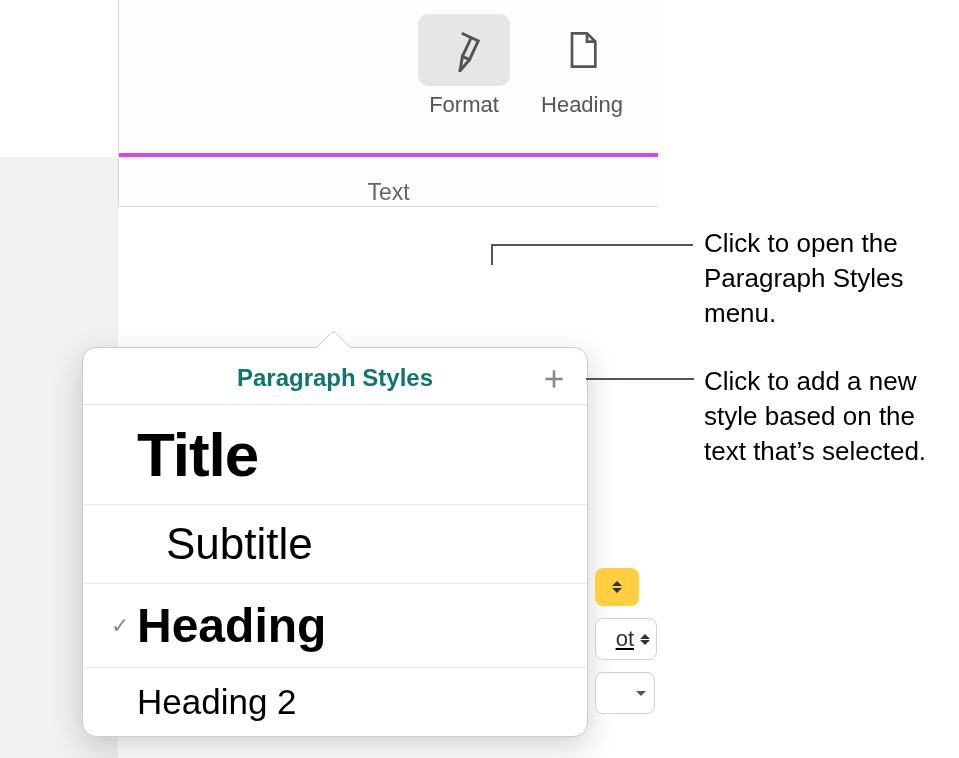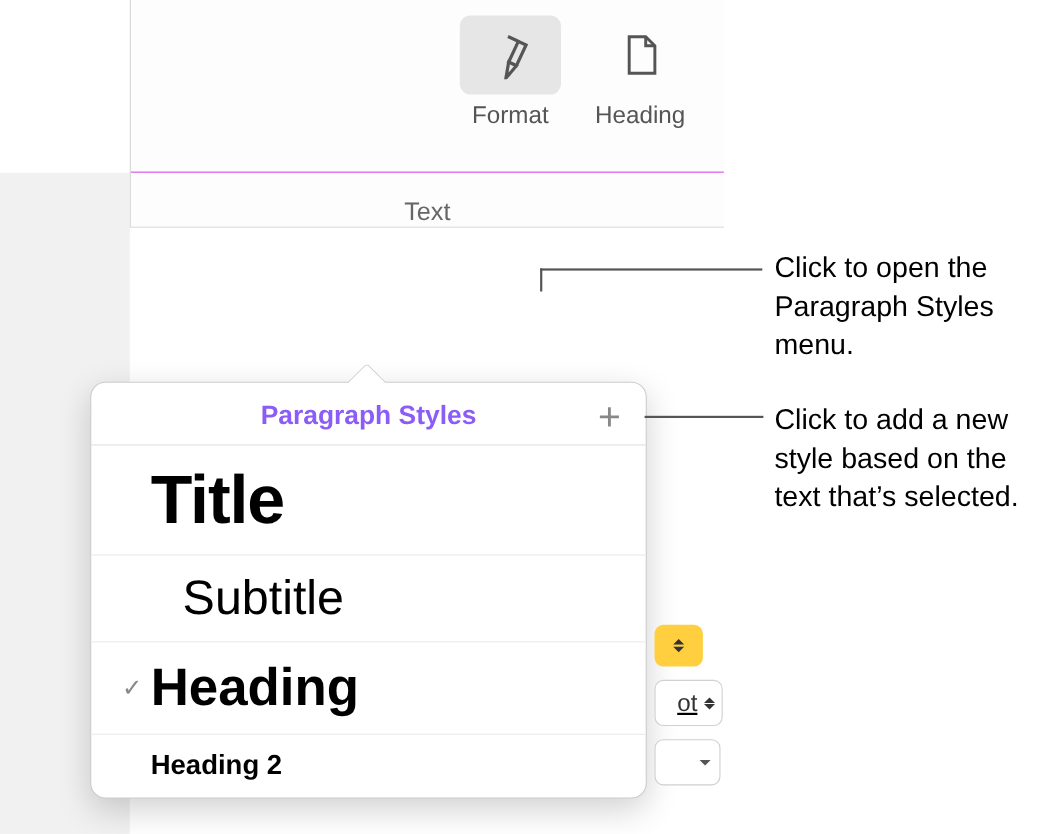--- a/index.html
+++ b/index.html
@@ -22,21 +22,21 @@
       background: #fdfdfd;
     }
 
     
     .toolbar {
       display: flex;
       gap: 26px;
       padding: 14px 0 8px 0;
       justify-content: flex-end;
       padding-right: 30px;
-      border-bottom: 1px solid #d946ef;
+      border-bottom: 4px solid #d946ef;
       height: 157px;
     }
     .toolbar-item {
       display: flex;
       flex-direction: column;
       align-items: center;
       gap: 6px;
       cursor: pointer;
     }
     .tool-icon-wrap {
@@ -132,21 +132,21 @@
       position: relative;
       display: flex;
       align-items: center;
       justify-content: center;
       padding: 16px 14px 12px 14px;
       border-bottom: 1px solid #e0e0e0;
     }
     .popover-title {
       font-size: 24px;
       font-weight: 600;
-      color: #8b5cf6;
+      color: #0f766e;
       z-index: 1;
       background: #fff;
     }
     .add-style-btn {
       position: absolute;
       right: 16px;
       top: 14px;
       width: 34px;
       height: 34px;
       display: flex;
@@ -172,21 +172,21 @@
       width: 26px;
       color: #888;
       font-size: 22px;
     }
     .style-item-label {
       color: #000;
     }
     .style-title .style-item-label { font-size: 62px; font-weight: 800; letter-spacing: -1px; }
     .style-subtitle .style-item-label { font-size: 44px; font-weight: 400; margin-left: 29px; }
     .style-heading .style-item-label { font-size: 48px; font-weight: 700; }
-    .style-heading2 .style-item-label { font-size: 25px; font-weight: 700; }
+    .style-heading2 .style-item-label { font-size: 35px; font-weight: 400; }
 
     
     .side-controls {
       position: absolute;
       left: 595px;
       top: 568px;
       display: flex;
       flex-direction: column;
       gap: 12px;
       text-decoration: underline;

